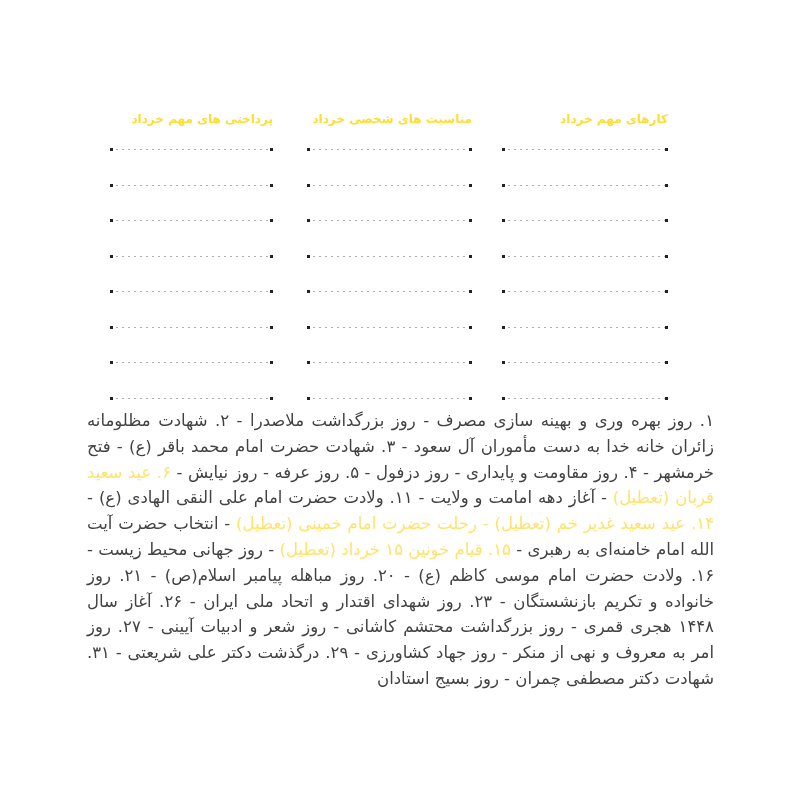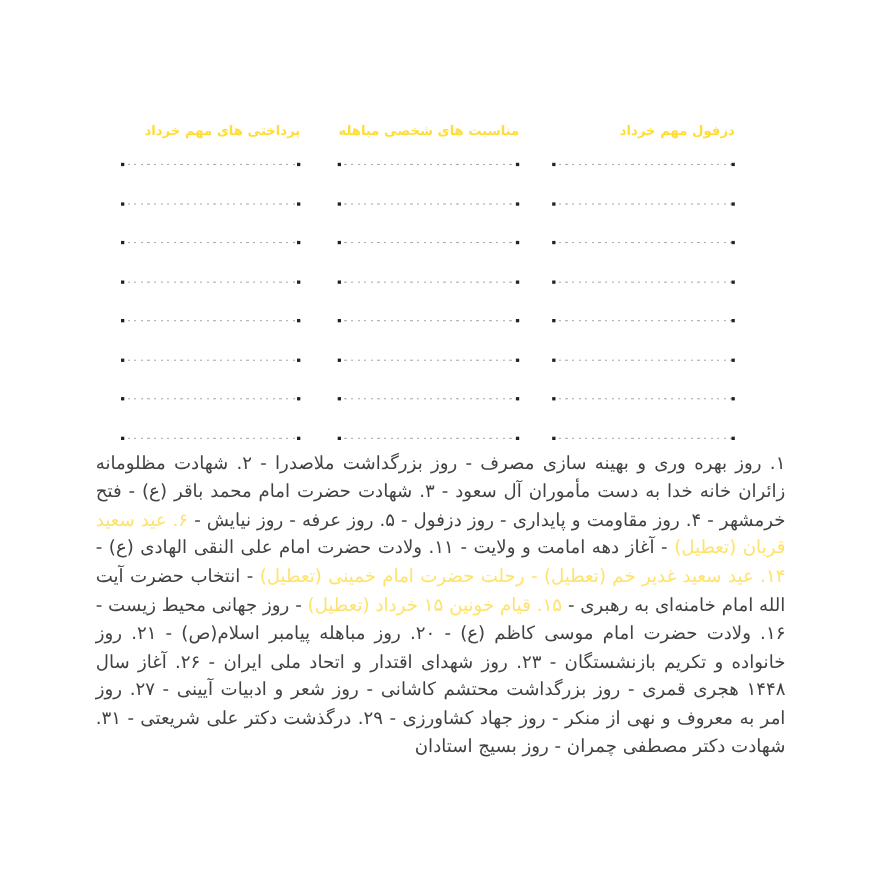--- a/index.html
+++ b/index.html
@@ -46,34 +46,34 @@
     font-size:16.5px;line-height:25.8px;color:var(--body-text);
   }
   .notes .hl{color:var(--highlight-yellow);}
 </style>
 </head>
 <body>
 
 <div class="sheet">
   <div>
       <div class="column col-tasks">
-        <div class="col-title">دزفول مهم خرداد</div>
+        <div class="col-title">کارهای مهم خرداد</div>
         <div class="col-rows">
           <div class="dline"></div>
           <div class="dline"></div>
           <div class="dline"></div>
           <div class="dline"></div>
           <div class="dline"></div>
           <div class="dline"></div>
           <div class="dline"></div>
           <div class="dline"></div>
         </div>
       </div>
       <div class="column col-personal">
-        <div class="col-title">مناسبت های شخصی مباهله</div>
+        <div class="col-title">مناسبت های شخصی خرداد</div>
         <div class="col-rows">
           <div class="dline"></div>
           <div class="dline"></div>
           <div class="dline"></div>
           <div class="dline"></div>
           <div class="dline"></div>
           <div class="dline"></div>
           <div class="dline"></div>
           <div class="dline"></div>
         </div>

